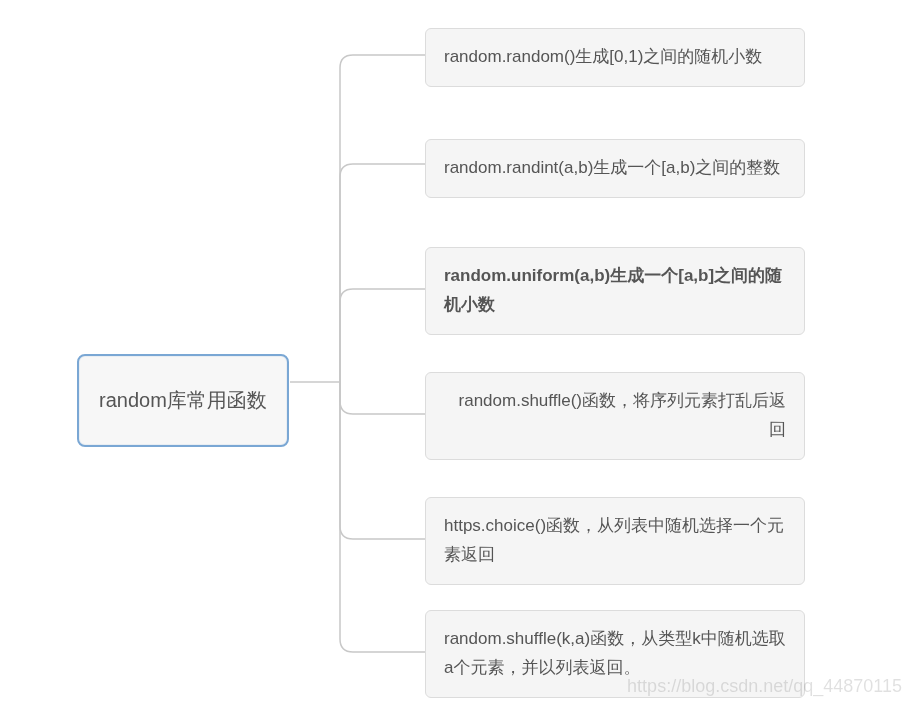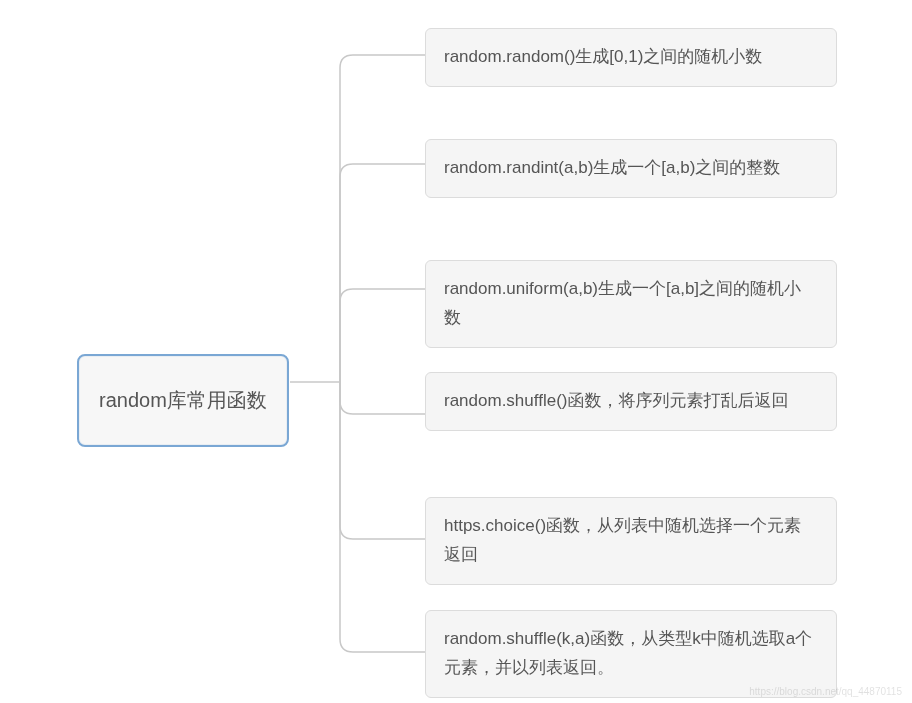--- a/index.html
+++ b/index.html
@@ -24,34 +24,34 @@
   }
   .child-node {
     position: absolute;
     border: 1px solid #dcdcdc;
     border-radius: 6px;
     background: #f5f5f5;
     padding: 14px 18px;
     font-size: 17px;
     color: #555;
     line-height: 1.7;
-    width: 412px;
+    width: 380px;
   }
   svg.connectors {
     position: absolute;
     top: 0; left: 0;
     width: 912px;
     height: 703px;
     pointer-events: none;
   }
   .watermark {
     position: absolute;
     right: 10px;
     bottom: 6px;
-    font-size: 10px;
+    font-size: 18px;
     color: rgba(0,0,0,0.12);
     font-family: Arial, sans-serif;
   }
 </style>
 </head>
 <body>
 
 <svg class="connectors">
 
   <path d="M 290 382 L 340 382" stroke="#c8c8c8" stroke-width="1.5" fill="none"></path>
@@ -76,25 +76,25 @@
 </div>
 
 <div class="child-node" style="left:425px; top:28px;">
   <span>random.random()生成[0,1)之间的随机小数</span>
 </div>
 
 <div class="child-node" style="left:425px; top:122px;margin-top:17px;">
   <span>random.randint(a,b)生成一个[a,b)之间的整数</span>
 </div>
 
-<div class="child-node" style="left:425px; top:260px;">
+<div class="child-node" style="left:425px; top:247px;font-weight:bold;">
   <span>random.uniform(a,b)生成一个[a,b]之间的随机小数</span>
 </div>
 
-<div class="child-node" style="left:425px; top:372px;">
+<div class="child-node" style="left:425px; top:372px;text-align:right;">
   <span>random.shuffle()函数，将序列元素打乱后返回</span>
 </div>
 
 <div class="child-node" style="left:425px; top:497px;">
   <span>https.choice()函数，从列表中随机选择一个元素返回</span>
 </div>
 
 <div class="child-node" style="left:425px; top:610px;">
   <span>random.shuffle(k,a)函数，从类型k中随机选取a个元素，并以列表返回。</span>
 </div>

